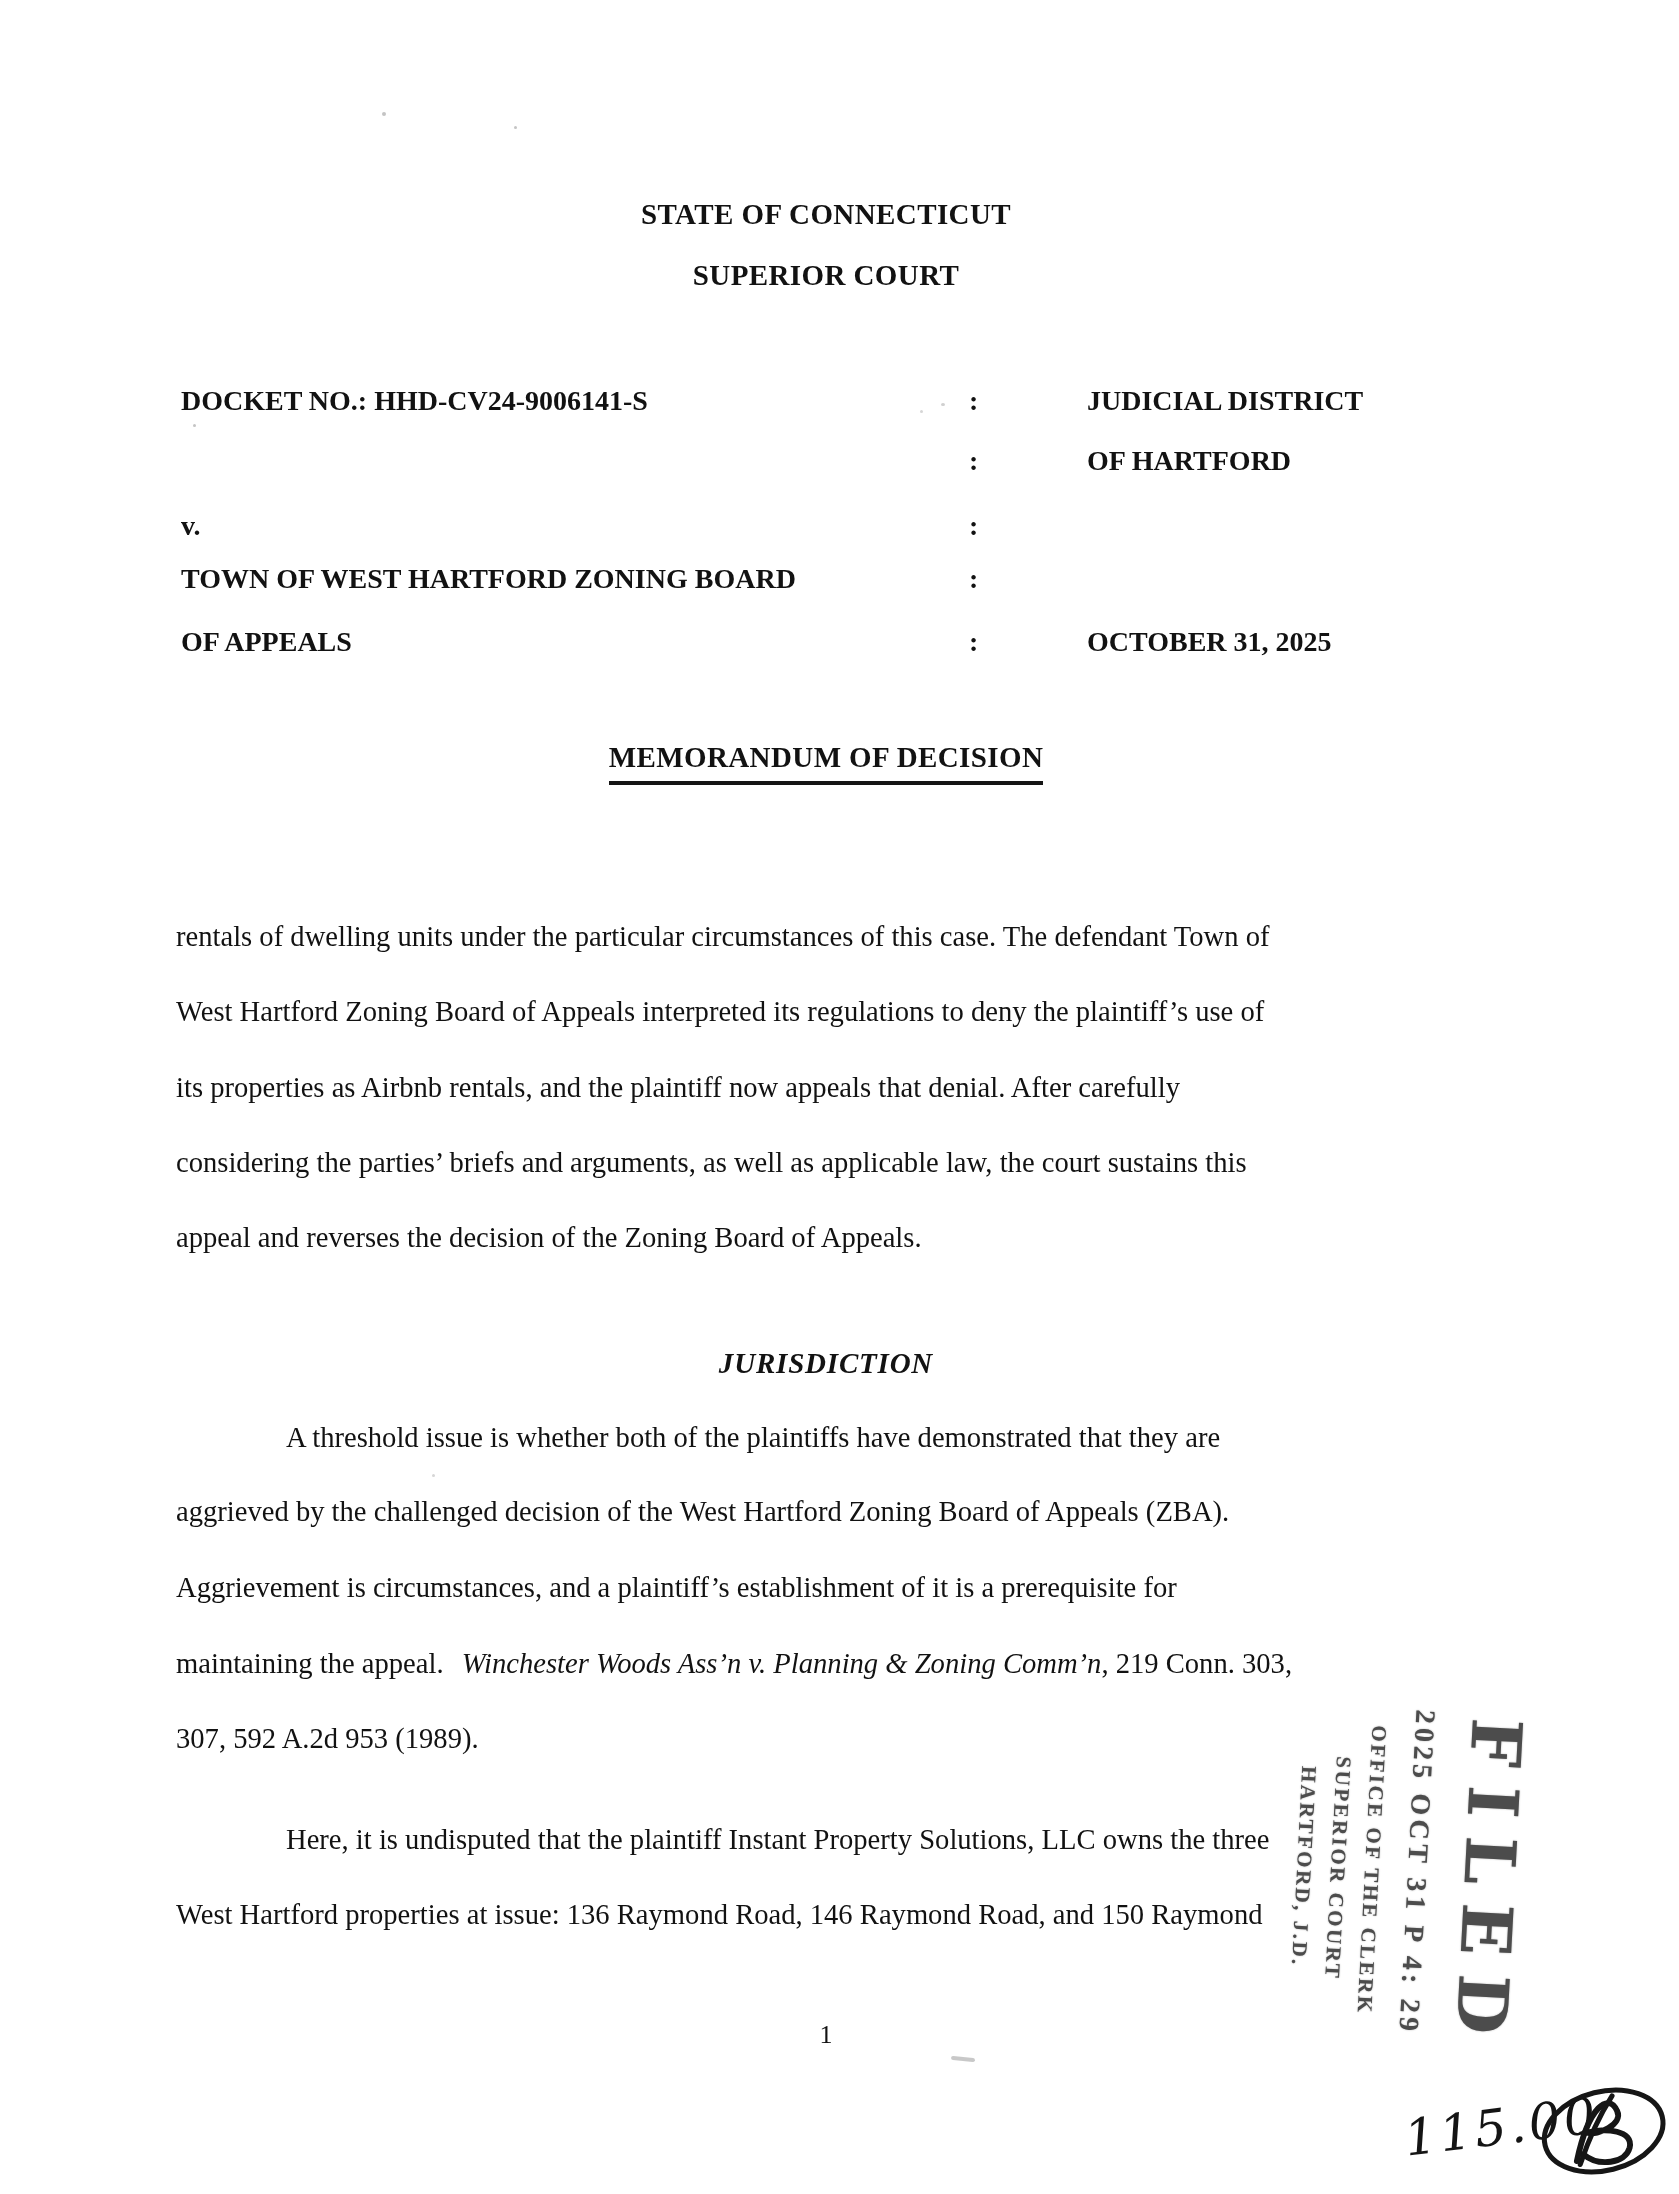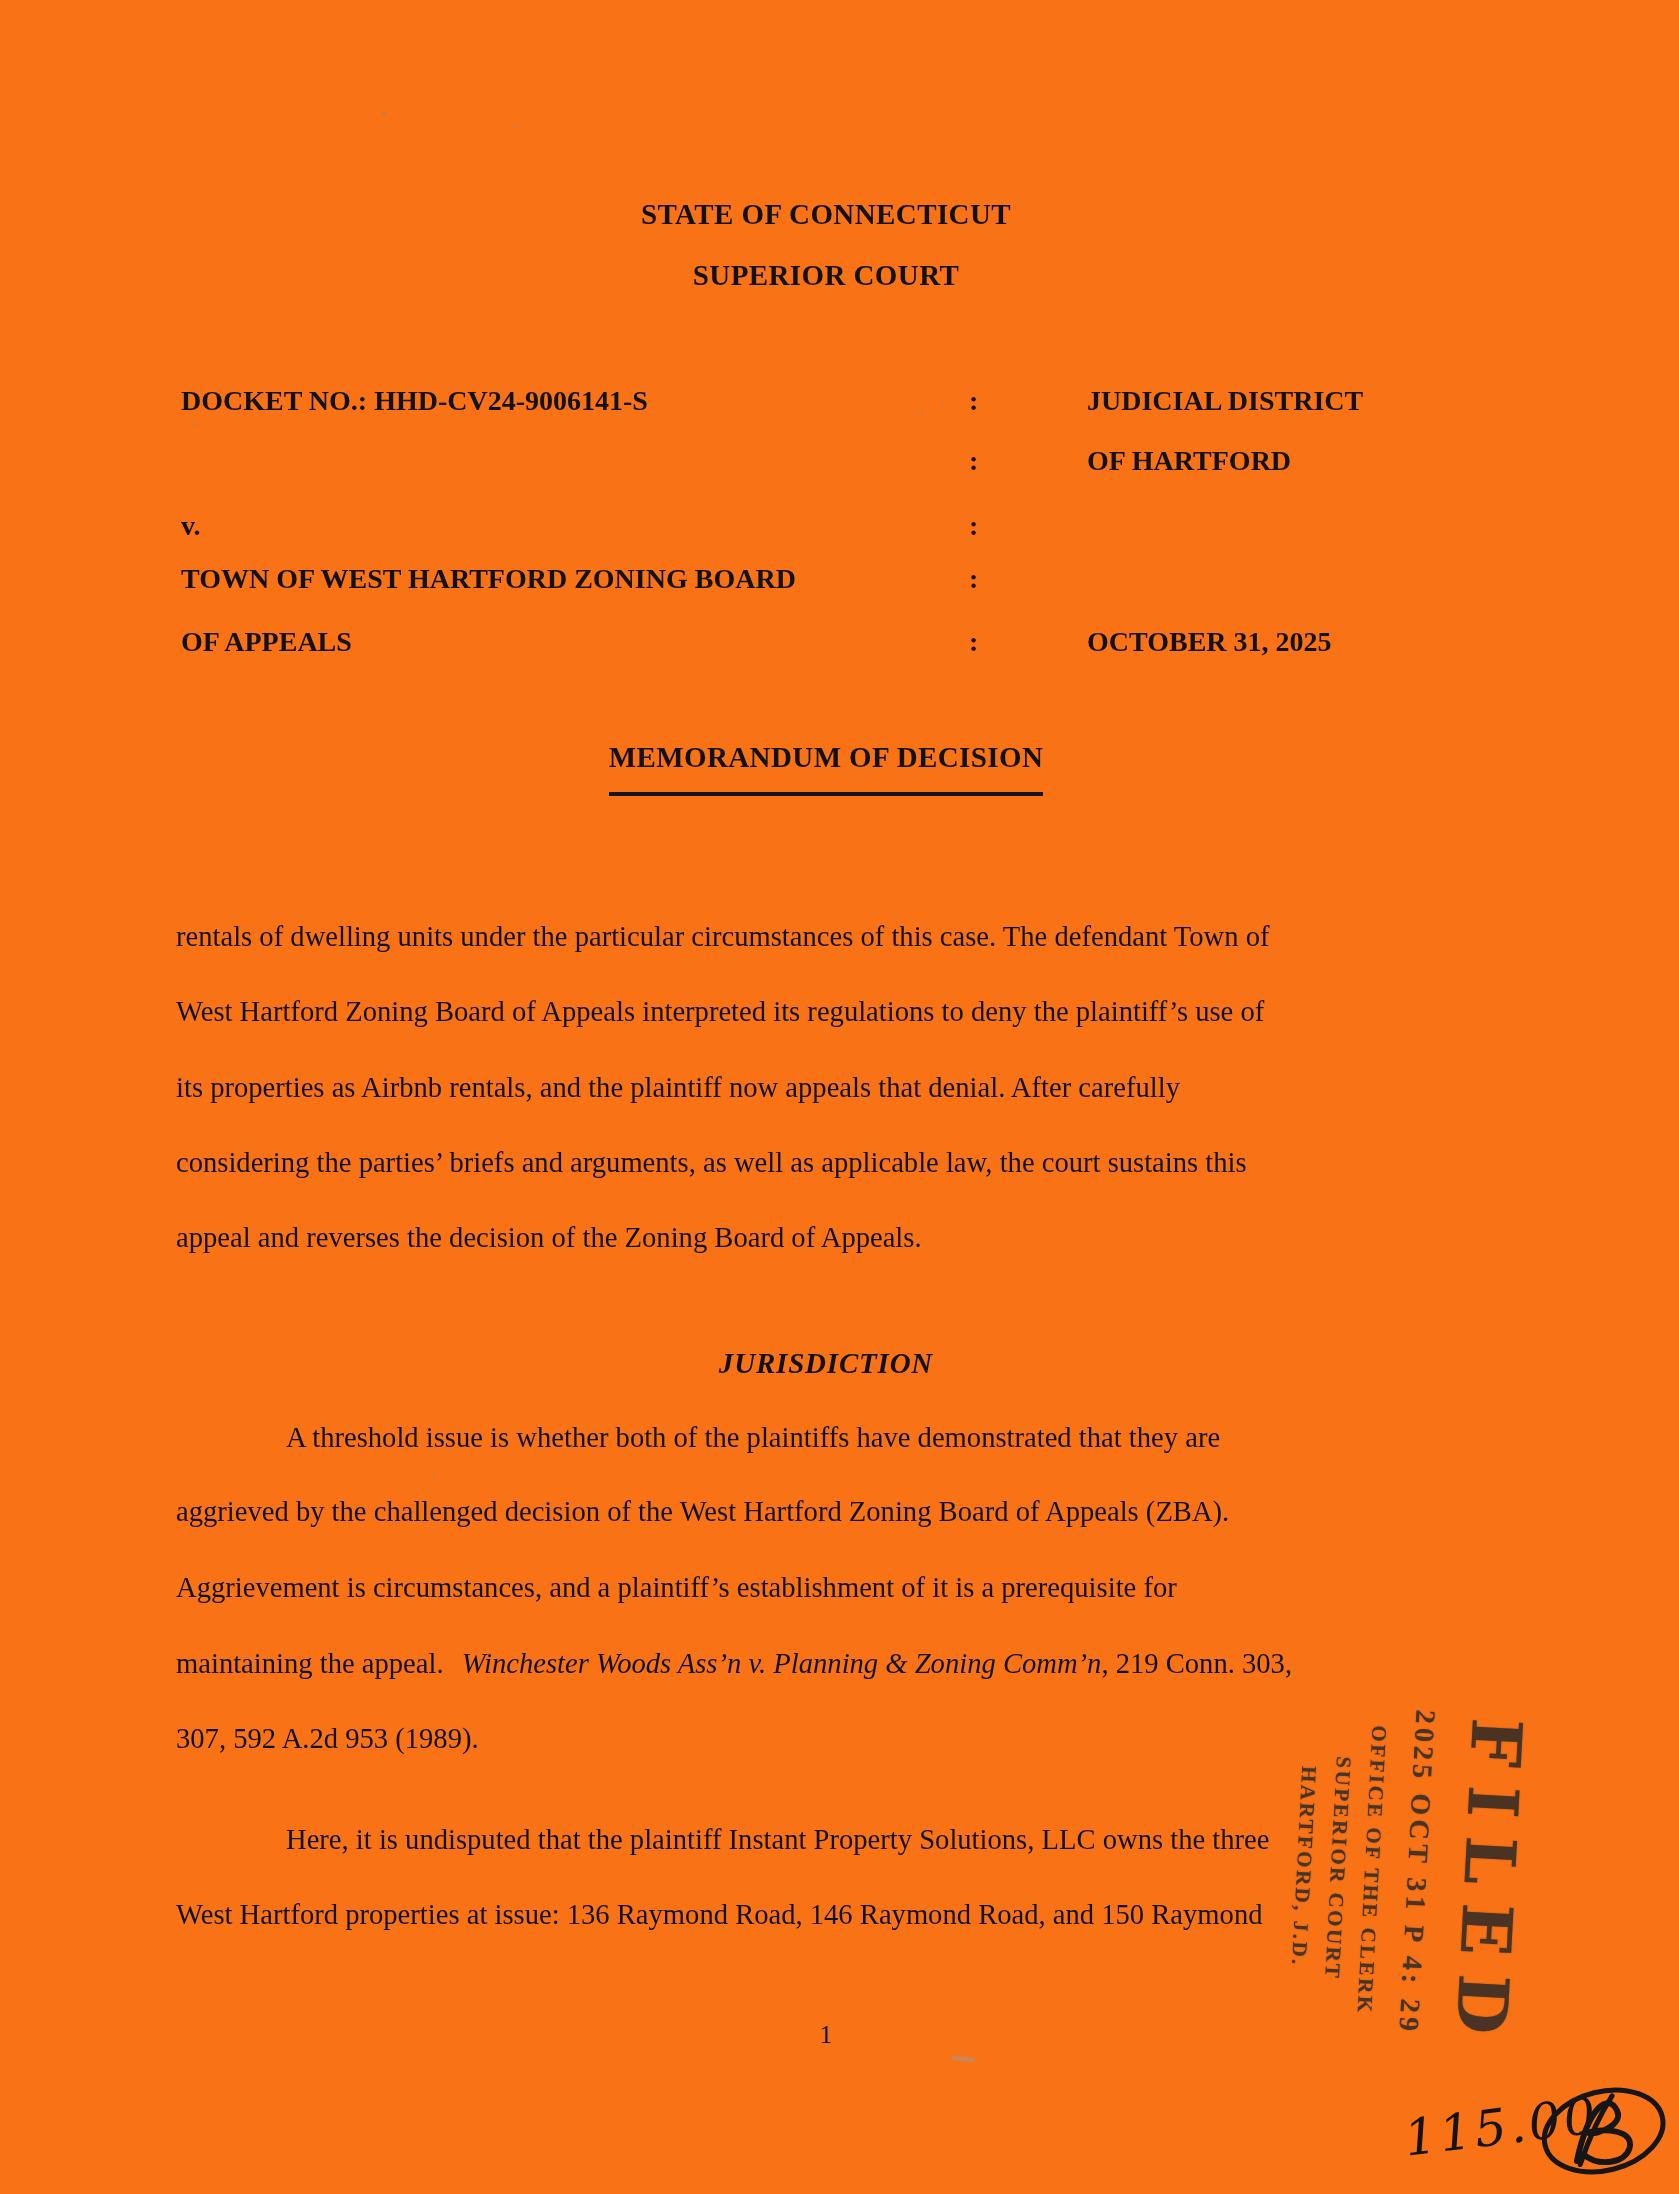--- a/index.html
+++ b/index.html
@@ -1,36 +1,36 @@
 <!DOCTYPE html>
 <html style="font-size:13.4px"><head>
 <meta charset="utf-8">
 <style>
   html,body{margin:0;padding:0;background:#e8e8e8;}
   .page{
-    position:relative;width:1679px;height:2194px;background:#f97316;
+    position:relative;width:1679px;height:2194px;background:#ffffff;
     font-family:"Liberation Serif","DejaVu Serif",serif;color:#121212;overflow:hidden;
     margin:0 auto;
   }
   
   .hdr{position:absolute;left:176px;width:1300px;text-align:center;
        font-weight:700;font-size:29px;letter-spacing:0.4px;white-space:nowrap;}
   .hdr-state{top:198px;}
   .hdr-court{top:259px;}
   
   .cap-row{position:absolute;left:181px;width:1310px;height:37px;
            font-weight:700;font-size:28px;white-space:nowrap;}
   .cap-left{position:absolute;left:0;top:0;}
   .cap-colon{position:absolute;left:788px;top:0;}
   .cap-right{position:absolute;left:906px;top:0;}
   .r1{top:385px}.r2{top:445px}.r3{top:510px}.r4{top:563px}.r5{top:626px}
   
   .title-wrap{position:absolute;top:741px;left:176px;width:1300px;text-align:center;}
   .doc-title{display:inline-block;font-weight:700;font-size:29px;letter-spacing:0.4px;
-             border-bottom:4.2px solid #151515;padding-bottom:18px;}
+             border-bottom:4.2px solid #151515;padding-bottom:7px;}
   
   .line{position:absolute;left:176px;white-space:nowrap;font-size:28.6px;}
   .line.indent{left:286px;}
   .ital{font-style:italic;margin-left:11px;}
   .sec-head{position:absolute;top:1323px;left:176px;width:1300px;text-align:center;
             font-weight:700;font-style:italic;font-size:29px;letter-spacing:0.8px;margin-top:24px;}
   
   .stamp{
     position:absolute;left:1152px;top:1696px;width:400px;height:346px;
     transform:rotate(93deg);transform-origin:center;

